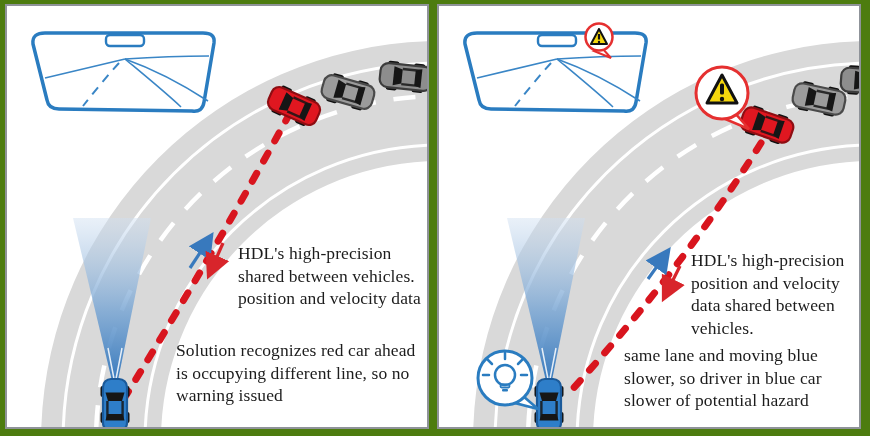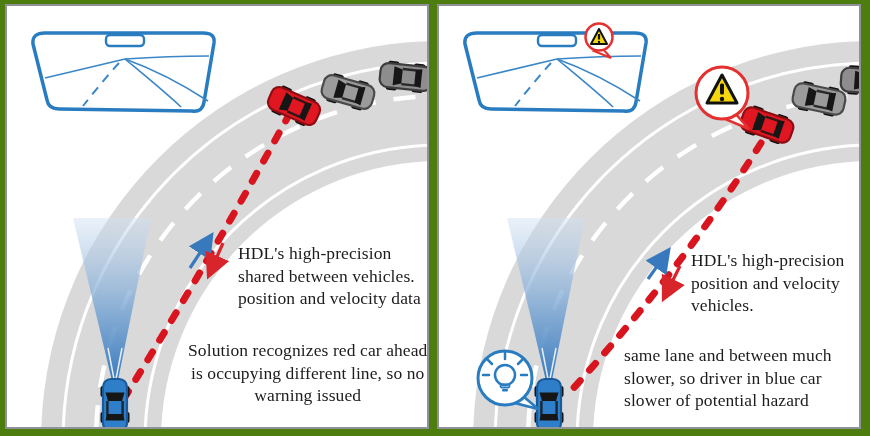--- a/index.html
+++ b/index.html
@@ -74,21 +74,21 @@
       <line x1="216" y1="237" x2="202" y2="269" stroke="#d8252b" stroke-width="3.2" marker-end="url(#headRed)"></line>
 
       <use href="#windshield"></use>
     </svg>
 
     <div class="note" style="left:231px;top:236px;">
       <div>HDL's high-precision</div>
       <div>shared between vehicles.</div>
       <div>position and velocity data</div>
     </div>
-    <div class="note" style="left:181px;top:333px;text-align:center;">
+    <div class="note" style="left:169px;top:333px;">
       <div>Solution recognizes red car ahead</div>
       <div>is occupying different line, so no</div>
       <div>warning issued</div>
     </div>
   </div>
 
   <div class="panel" id="panel-right">
     <svg width="420" height="421" viewBox="0 0 420 421">
 
       <path d="M 34.3,421 A 400 400 0 0 1 420,35.3 L 420,155.3 A 280 280 0 0 0 154.3,421 Z" fill="#d9d9d9"></path>
@@ -137,22 +137,23 @@
         <line x1="53" y1="358" x2="48.5" y2="353.5" stroke="#2a7cc0" stroke-width="2.5" stroke-linecap="round"></line>
         <line x1="79" y1="358" x2="83.5" y2="353.5" stroke="#2a7cc0" stroke-width="2.5" stroke-linecap="round"></line>
         <line x1="50" y1="369" x2="44" y2="369" stroke="#2a7cc0" stroke-width="2.5" stroke-linecap="round"></line>
         <line x1="82" y1="369" x2="88" y2="369" stroke="#2a7cc0" stroke-width="2.5" stroke-linecap="round"></line>
       </g>
     </svg>
 
     <div class="note" style="left:252px;top:243px;">
       <div>HDL's high-precision</div>
       <div>position and velocity</div>
+      <div>data shared between</div>
       <div>vehicles.</div>
     </div>
     <div class="note" style="left:185px;top:338px;">
-      <div>same lane and between much</div>
+      <div>same lane and moving blue</div>
       <div>slower, so driver in blue car</div>
       <div>slower of potential hazard</div>
     </div>
   </div>
 
 </div>
 
 </body></html>

